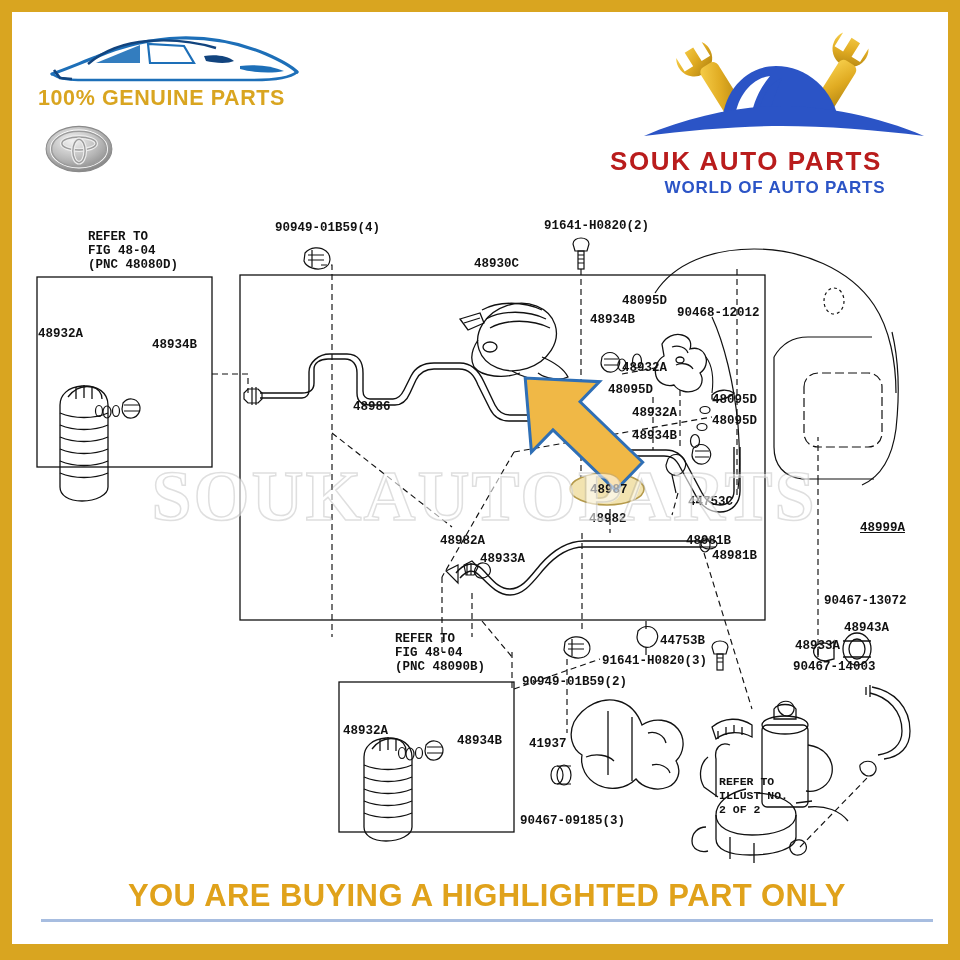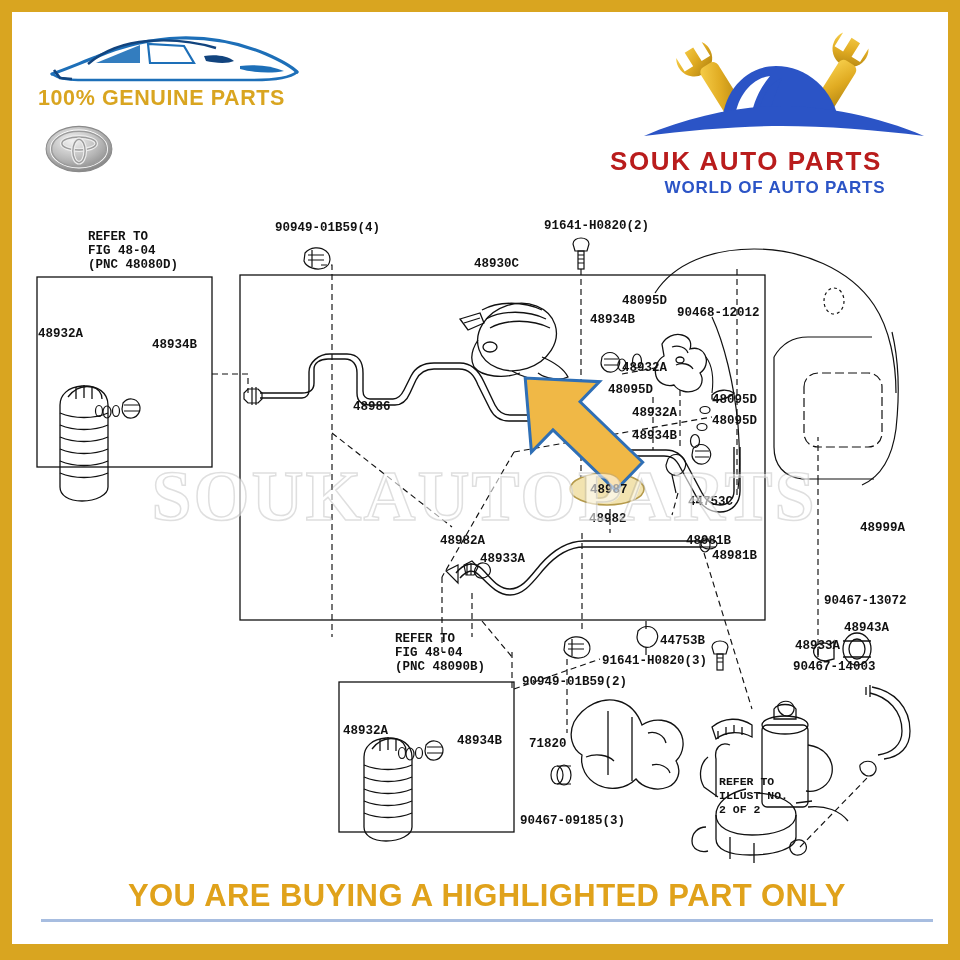--- a/index.html
+++ b/index.html
@@ -414,33 +414,33 @@
 
     <div class="lbl" style="left:341px; top:203px;text-align:right;">48986</div>
     <div class="lbl" style="left:578px; top:286px;text-align:right;">48987</div>
     <div class="lbl" style="left:561px; top:315px;margin-left:16px;">48982</div>
     <div class="lbl" style="left:676px; top:298px;">44753C</div>
     <div class="lbl" style="left:428px; top:337px;">48982A</div>
     <div class="lbl" style="left:468px; top:355px;">48933A</div>
     <div class="lbl" style="left:674px; top:337px;">48981B</div>
     <div class="lbl" style="left:700px; top:352px;">48981B</div>
 
-    <div class="lbl" style="left:848px; top:324px;">48999A</div>
+    <div class="lbl" style="left:848px; top:324px;text-decoration:underline;">48999A</div>
     <div class="lbl" style="left:812px; top:397px;">90467-13072</div>
     <div class="lbl" style="left:832px; top:424px;">48943A</div>
     <div class="lbl" style="left:783px; top:442px;">48933A</div>
     <div class="lbl" style="left:781px; top:463px;">90467-14003</div>
 
     <div class="lbl multi" style="left:383px; top:435px;">REFER TO
 FIG 48-04
 (PNC 48090B)</div>
     <div class="lbl" style="left:648px; top:437px;">44753B</div>
     <div class="lbl" style="left:590px; top:457px;">91641-H0820(3)</div>
     <div class="lbl" style="left:510px; top:478px;">90949-01B59(2)</div>
-    <div class="lbl" style="left:517px; top:540px;">71820</div>
+    <div class="lbl" style="left:517px; top:540px;">41937</div>
     <div class="lbl" style="left:508px; top:617px;">90467-09185(3)</div>
 
     <div class="lbl" style="left:331px; top:527px;">48932A</div>
     <div class="lbl" style="left:445px; top:537px;">48934B</div>
 
     <div class="lbl multi sm" style="left:707px; top:578px;">REFER TO
 ILLUST NO.
 2 OF 2</div>
   </div>
 

